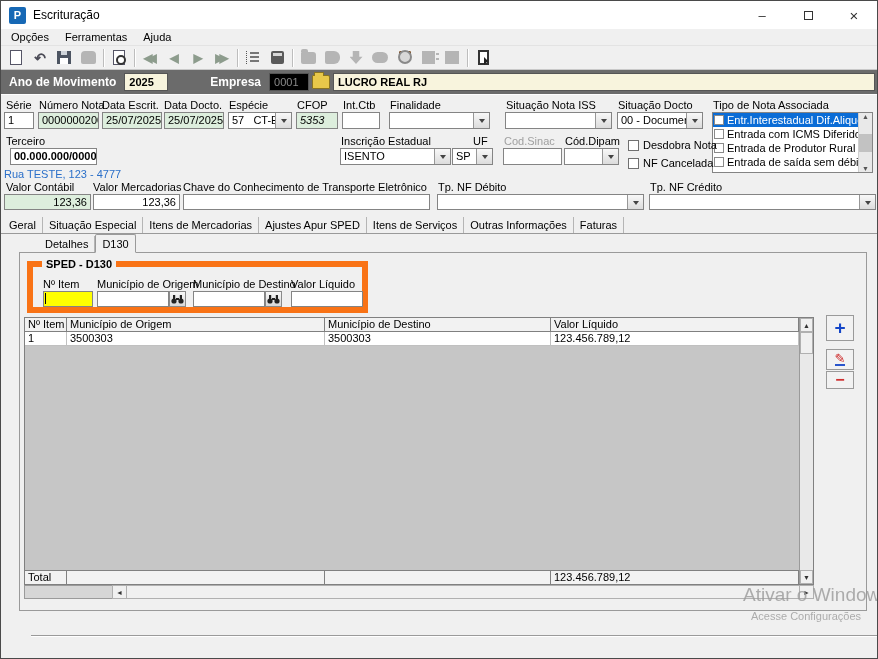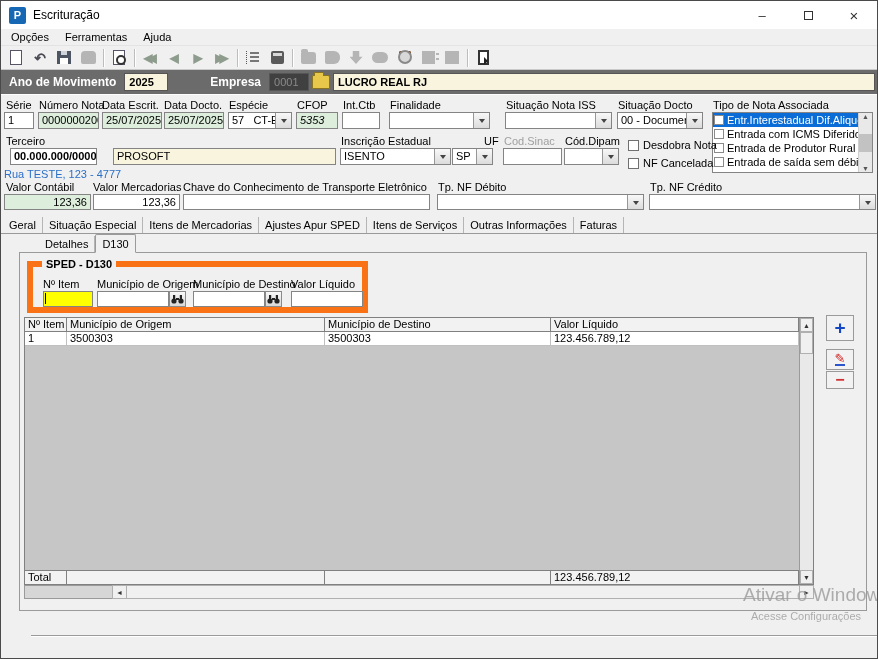--- a/index.html
+++ b/index.html
@@ -223,21 +223,21 @@
     <span class="tsep"></span>
     <span class="tbtn">
         <span class="door-shape"></span>
       </span>
   </div>
 
   <div class="band">
     <span class="bandlabel">Ano de Movimento</span>
     <span class="bandfield" style="width:44px;margin-left:8px;font-weight:bold;">2025</span>
     <span class="bandlabel" style="margin-left:42px;">Empresa</span>
-    <span class="bandfield" style="width:40px;margin-left:8px;background:#404040;color:#8a8a8a;">0001</span>
+    <span class="bandfield" style="width:40px;margin-left:8px;background:#000000;color:#8a8a8a;">0001</span>
     <span class="folder-icon"></span>
     <span class="bandfield" style="flex:1;font-weight:bold;">LUCRO REAL RJ</span>
   </div>
 
   <div class="formarea">
     <span class="flabel" style="left:5px;top:4px;">Série</span>
     <span class="flabel" style="left:38px;top:4px;text-align:center;">Número Nota</span>
     <span class="flabel" style="left:101px;top:4px;">Data Escrit.</span>
     <span class="flabel" style="left:163px;top:4px;">Data Docto.</span>
     <span class="flabel" style="left:228px;top:4px;">Espécie</span>
@@ -300,26 +300,25 @@
       </div>
       <div class="lbsb">
           <span>▲</span>
           <span class="thumb"></span>
           <span>▼</span>
         </div>
     </div>
 
     <span class="flabel" style="left:5px;top:40px;">Terceiro</span>
     <span class="flabel" style="left:340px;top:40px;">Inscrição Estadual</span>
-    <span class="flabel" style="left:483px;top:40px;">UF</span>
+    <span class="flabel" style="left:472px;top:40px;">UF</span>
     <span class="flabel" style="left:503px;top:40px;color:#a0a0a0;">Cod.Sinac</span>
     <span class="flabel" style="left:564px;top:40px;">Cód.Dipam</span>
 
     <div class="ffield" style="left:9px;top:53px;width:87px;font-weight:bold;">00.000.000/0000-00</div>
-    <div class="ffield cream" style="left:112px;top:53px;width:223px;">PROSOFT</div>
     <div class="combo" style="left:339px;top:53px;width:111px;">
       <span class="cbtext">ISENTO</span>
       <span class="cbbtn">
           <span class="arrow-down"></span>
         </span>
     </div>
     <div class="combo" style="left:451px;top:53px;width:41px;">
       <span class="cbtext">SP</span>
       <span class="cbbtn">
           <span class="arrow-down"></span>

